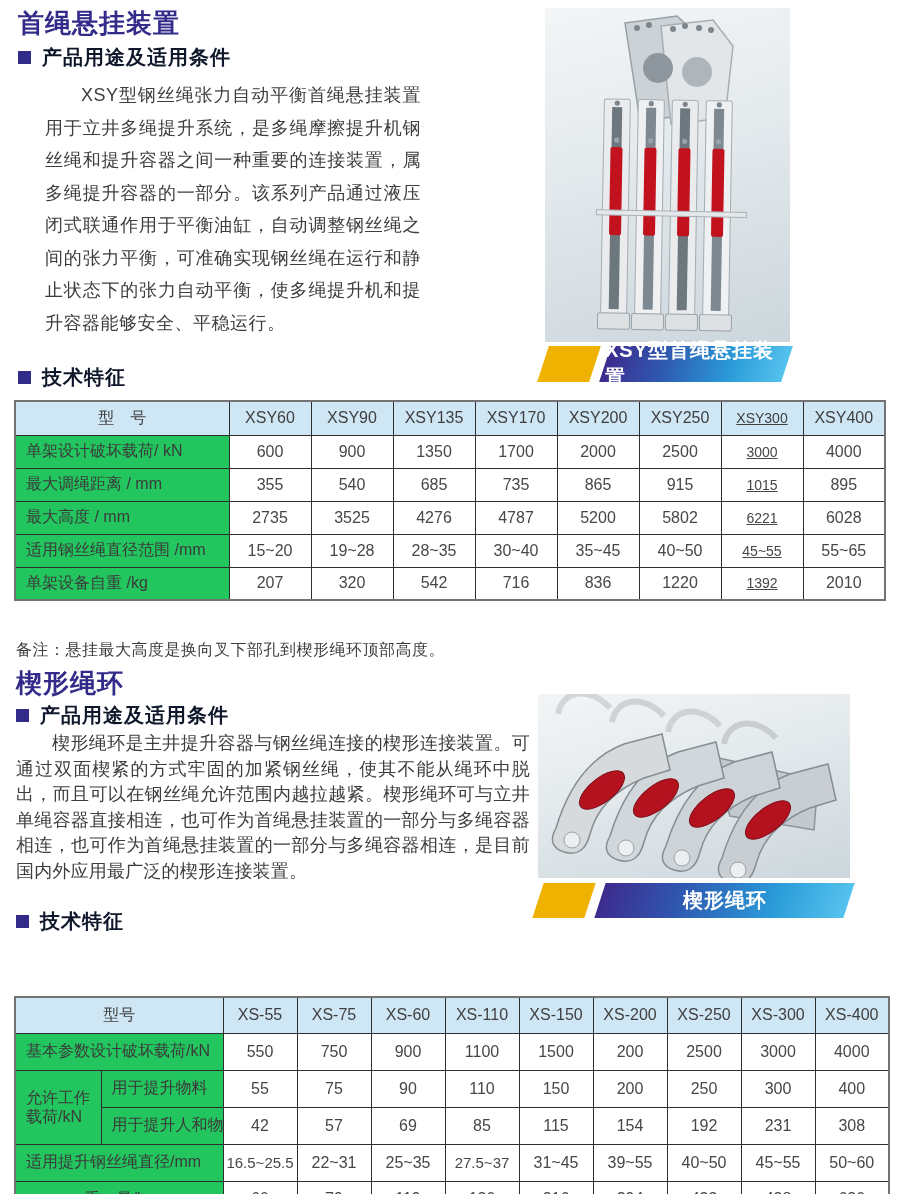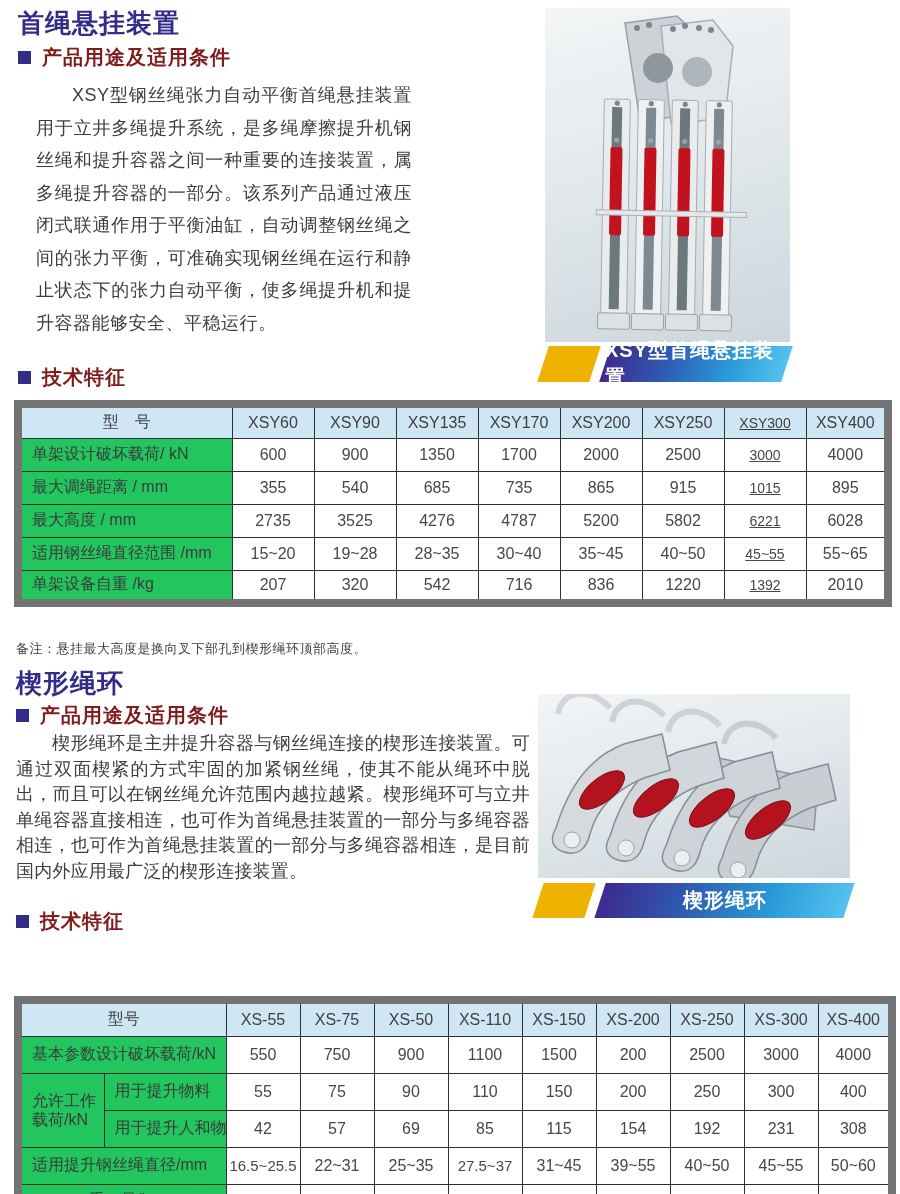--- a/index.html
+++ b/index.html
@@ -6,21 +6,21 @@
   .page{
     position:relative;width:900px;height:1194px;background:#ffffff;overflow:hidden;
     font-family:"Liberation Sans","DejaVu Sans",sans-serif;color:#3f3f3f;
   }
   .doc-title{
     position:absolute;left:18px;font-size:26px;font-weight:bold;color:#332b8a;
     letter-spacing:1px;margin:0;
   }
   .sec-header{
     position:absolute;left:18px;display:flex;align-items:center;gap:11px;
-    font-size:20px;font-weight:bold;color:#7f1d1d;letter-spacing:1px;
+    font-size:20px;font-weight:bold;color:#0f172a;letter-spacing:1px;
   }
   .sec-header .sq{width:13px;height:13px;background:#332b8a;flex:0 0 auto;}
   .para{
     position:absolute;margin:0;font-size:18px;line-height:32.5px;color:#3d3d3d;
     text-align:justify;text-indent:2em;letter-spacing:0.5px;
   }
   .para.tight{line-height:25.5px;letter-spacing:0.2px;}
   .photo{
     position:absolute;background:linear-gradient(165deg,#f3f5f6 0%,#e3e9ec 45%,#ccd6dc 100%);
   }
@@ -30,24 +30,24 @@
     transform:skewX(-18deg);
   }
   .banner .bar{
     position:absolute;left:68px;right:6px;top:0;bottom:0;
     background:linear-gradient(90deg,#3d2b8e 0%,#2f58b0 32%,#2a9bd8 70%,#55c2ee 100%);
     transform:skewX(-18deg);display:flex;align-items:center;justify-content:center;
   }
   .banner .bar span{
     transform:skewX(18deg);color:#ffffff;font-weight:bold;font-size:20px;letter-spacing:1px;
   }
-  .note{position:absolute;margin:0;font-size:13px;color:#3d3d3d;letter-spacing:0.5px;}
+  .note{position:absolute;margin:0;font-size:16px;color:#3d3d3d;letter-spacing:0.5px;}
   table.spec{
     position:absolute;border-collapse:collapse;table-layout:fixed;width:872px;
-    border:8px solid #737373;background:#fff;
+    border:2px solid #737373;background:#fff;
   }
   table.spec td{
     border:1px solid #2e2e2e;text-align:center;vertical-align:middle;
     font-size:16px;color:#474747;padding:0;overflow:hidden;white-space:nowrap;
   }
   table.spec td.lbl{
     background:#22c55e;text-align:left;padding-left:10px;color:#3b3b3b;
   }
   table.spec td.c{text-align:center;padding-left:0;}
   table.spec td.hd{background:#cfe6f5;color:#404040;}
@@ -64,21 +64,21 @@
 
 <div class="page">
 
   <h1 class="doc-title" style="top:6px;">首绳悬挂装置</h1>
 
   <div class="sec-header" style="top:44px;">
     <span class="sq"></span>
     <span>产品用途及适用条件</span>
   </div>
 
-  <p class="para" style="top:79px;left:36px;width:376px;">XSY型钢丝绳张力自动平衡首绳悬挂装置用于立井多绳提升系统，是多绳摩擦提升机钢丝绳和提升容器之间一种重要的连接装置，属多绳提升容器的一部分。该系列产品通过液压闭式联通作用于平衡油缸，自动调整钢丝绳之间的张力平衡，可准确实现钢丝绳在运行和静止状态下的张力自动平衡，使多绳提升机和提升容器能够安全、平稳运行。</p>
+  <p class="para" style="top:79px;left:45px;width:376px;">XSY型钢丝绳张力自动平衡首绳悬挂装置用于立井多绳提升系统，是多绳摩擦提升机钢丝绳和提升容器之间一种重要的连接装置，属多绳提升容器的一部分。该系列产品通过液压闭式联通作用于平衡油缸，自动调整钢丝绳之间的张力平衡，可准确实现钢丝绳在运行和静止状态下的张力自动平衡，使多绳提升机和提升容器能够安全、平稳运行。</p>
 
   <div class="photo" style="left:545px;top:8px;width:245px;height:334px;">
     <svg width="245" height="334" viewBox="0 0 245 334">
 
       <path d="M80 15 L132 8 L158 32 L152 106 L95 113 Z" fill="#ccd2d6" stroke="#98a1a7" stroke-width="1.5"></path>
       <path d="M116 18 L168 12 L188 38 L180 110 L126 116 Z" fill="#e2e6e9" stroke="#a7afb5" stroke-width="1.5"></path>
       <circle cx="113" cy="60" r="15" fill="#8e979d"></circle>
       <circle cx="152" cy="64" r="15" fill="#aeb6bb"></circle>
       <circle cx="92" cy="20" r="3" fill="#7c868c"></circle>
         <circle cx="104" cy="17" r="3" fill="#7c868c"></circle>
@@ -292,21 +292,21 @@
         <col style="width:74px">
         <col style="width:74px">
         <col style="width:74px">
         <col style="width:74px">
     </colgroup>
     <tbody>
         <tr class="hrow">
       <td class="lbl c hd" colspan="2">型号</td>
       <td class="hd">XS-55</td>
       <td class="hd">XS-75</td>
-      <td class="hd">XS-50</td>
+      <td class="hd">XS-60</td>
       <td class="hd">XS-110</td>
       <td class="hd">XS-150</td>
       <td class="hd">XS-200</td>
       <td class="hd">XS-250</td>
       <td class="hd">XS-300</td>
       <td class="hd">XS-400</td>
     </tr>
     <tr>
       <td class="lbl" colspan="2">基本参数设计破坏载荷/kN</td>
       <td>550</td>

